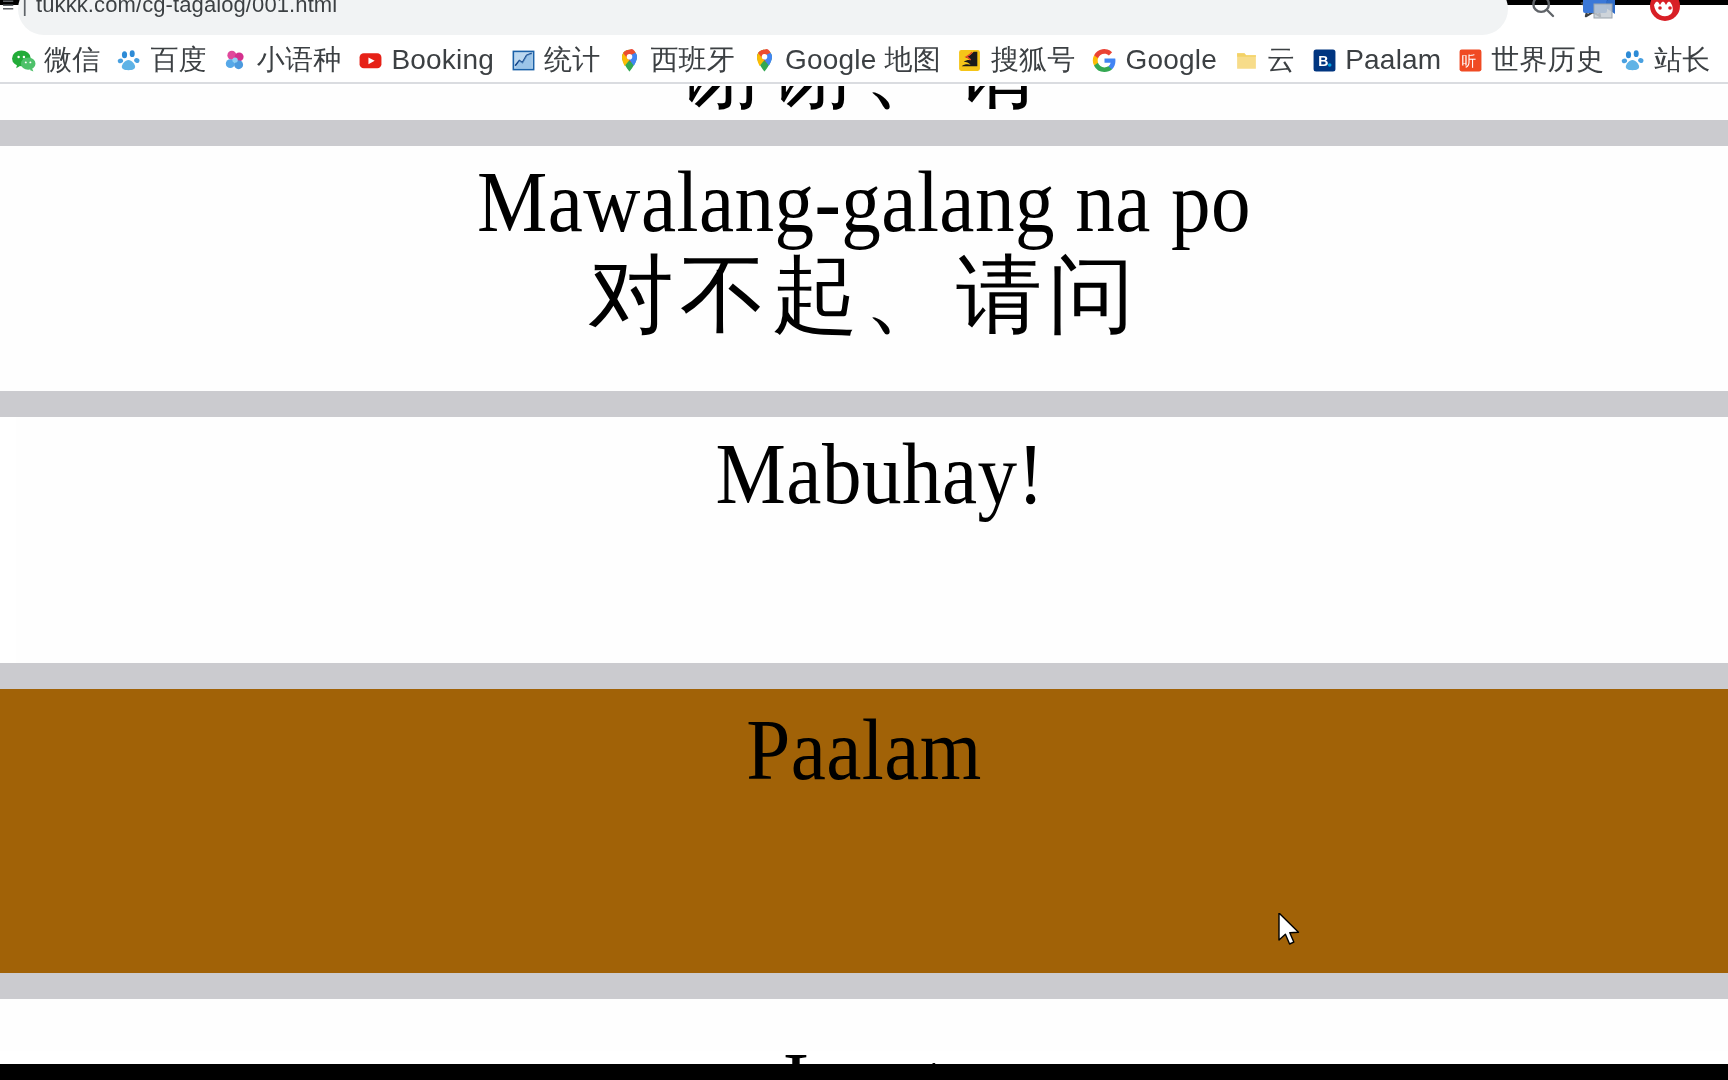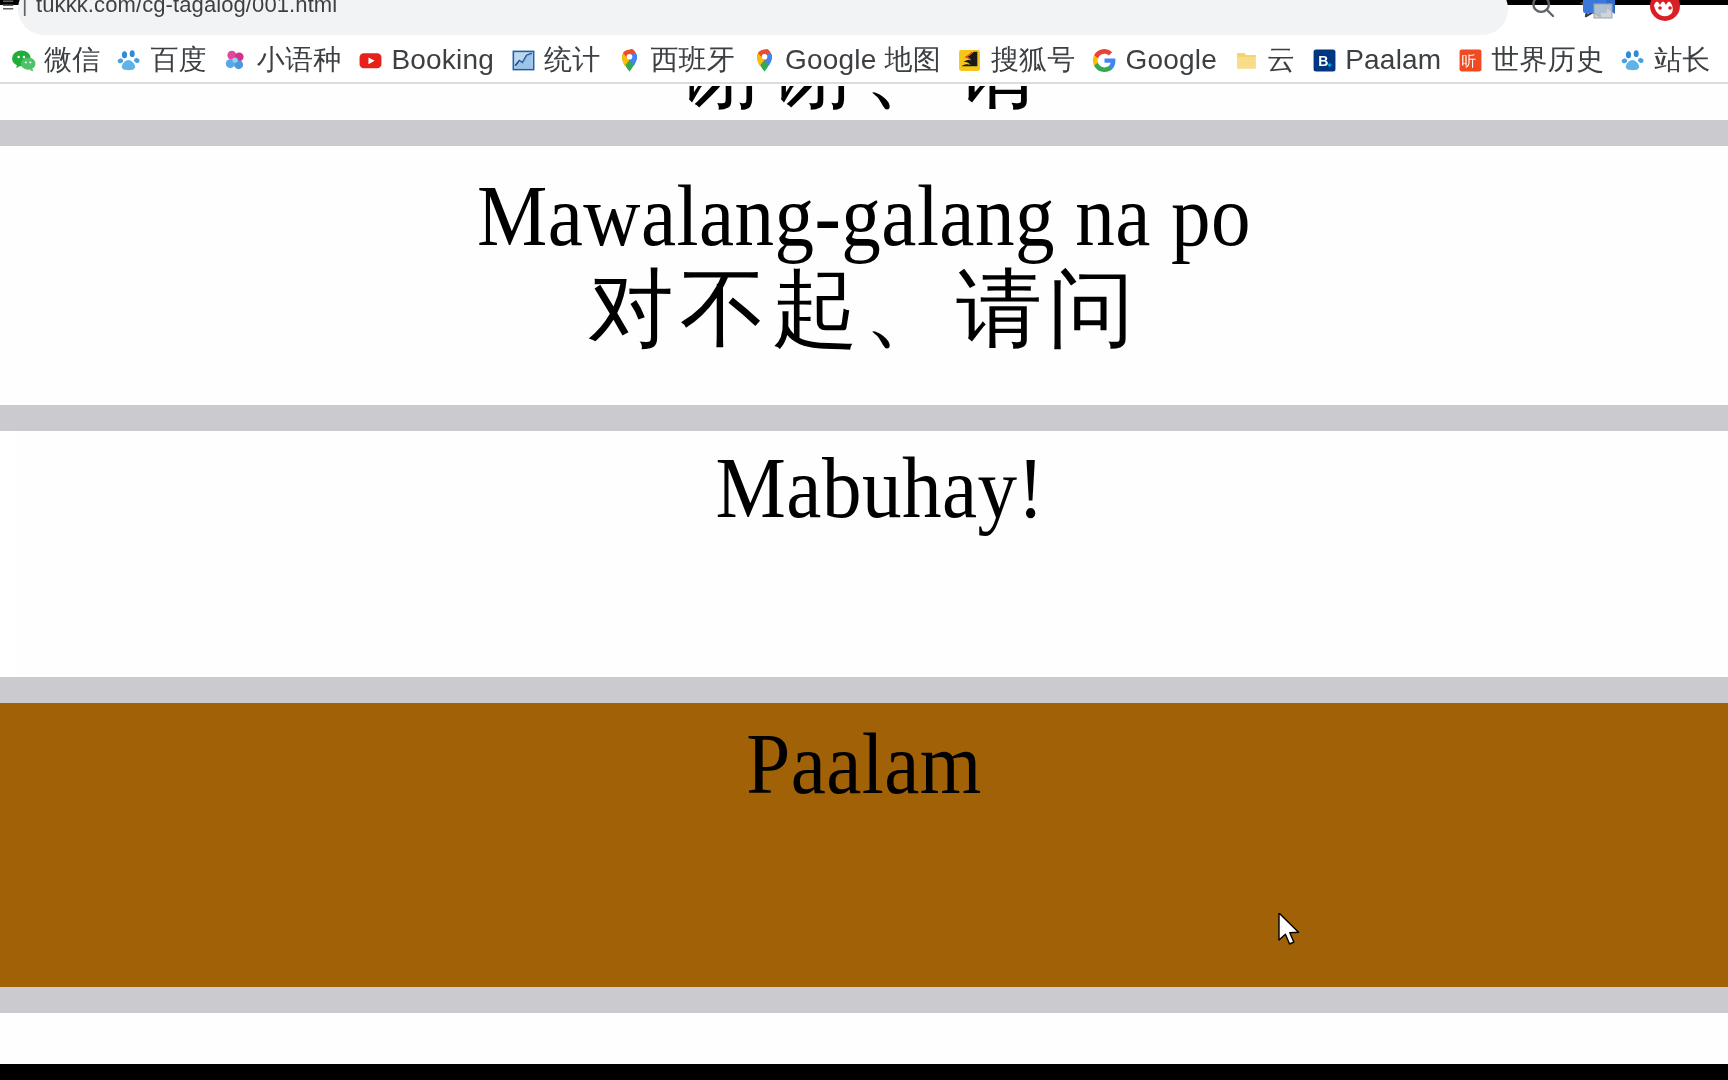--- a/index.html
+++ b/index.html
@@ -440,21 +440,21 @@
 </div>
 
 <div id="page-content">
 
   <div id="entry-partial-top" class="entry white">
     <div class="clip">谢谢、请</div>
   </div>
 
   <div class="spacer-gray" style="height:26px;"></div>
 
-  <div class="entry white" style="height:234px; padding-top:25px;">
+  <div class="entry white" style="height:234px; padding-top:11px;">
     <div class="entry-foreign">Mawalang-galang na po</div>
     <div class="entry-chinese">对不起、请问</div>
   </div>
 
   <div class="spacer-gray" style="height:26px;"></div>
 
   <div class="entry white" style="height:234px; padding-top:12px;margin-left:16px;">
     <div class="entry-foreign">Mabuhay!</div>
   </div>
 

